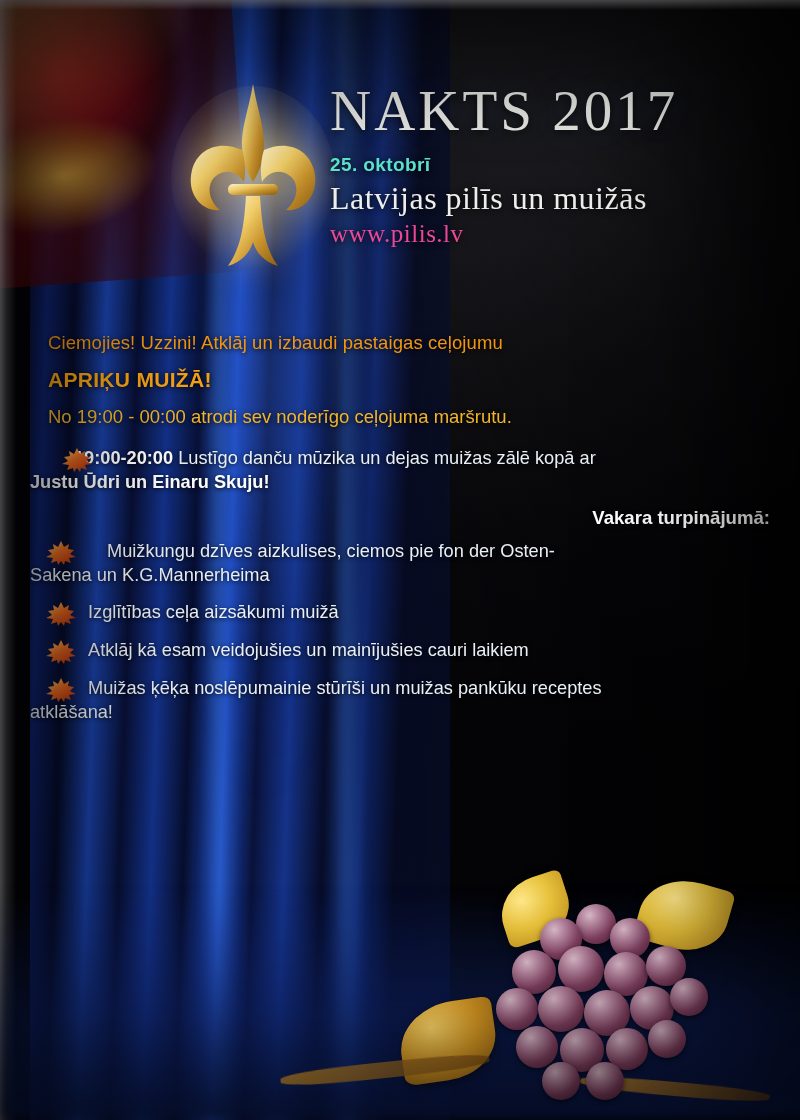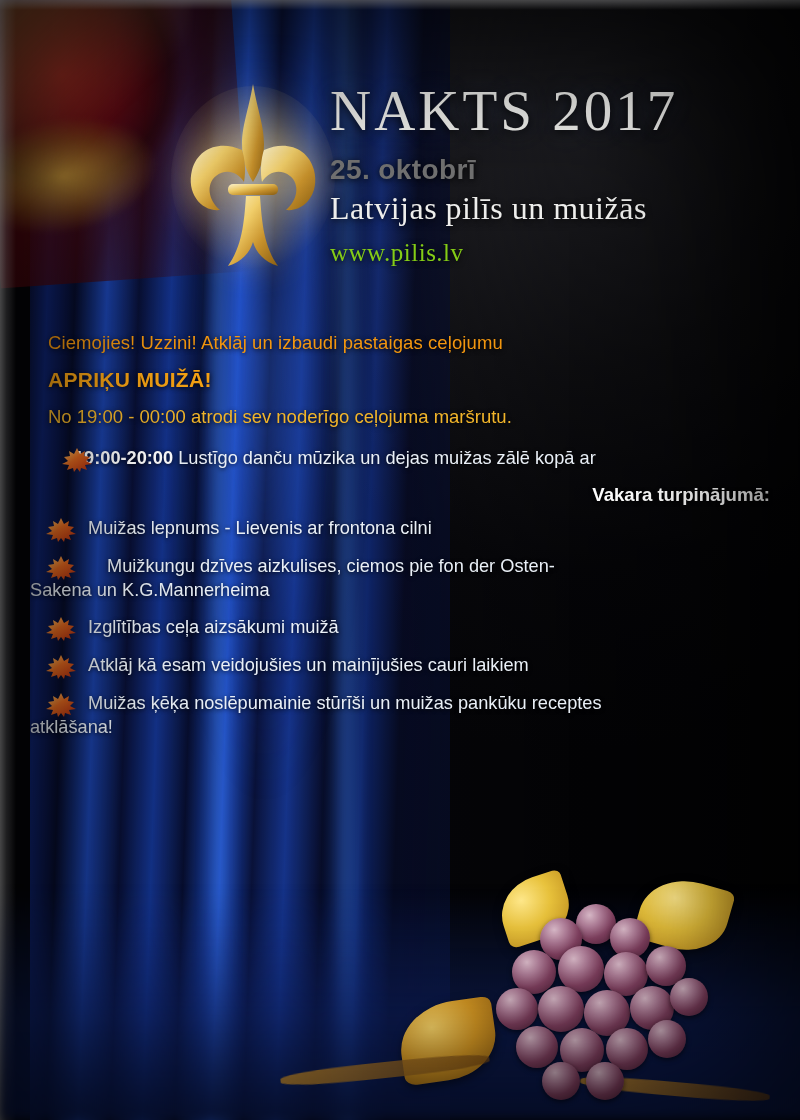--- a/index.html
+++ b/index.html
@@ -146,38 +146,38 @@
     letter-spacing: 3px;
     line-height: 1.02;
     text-shadow: 0 2px 10px rgba(0,0,0,0.9), 0 0 26px rgba(120,160,255,0.22);
     white-space: nowrap;
   }
   .title-line.l2 { margin-top: 4px; }
   .date {
     margin-top: 14px;
     font-family: "Liberation Sans", sans-serif;
     font-weight: bold;
-    font-size: 28px;
-    color: #737373;
+    font-size: 19px;
+    color: #5eead4;
     letter-spacing: 0.4px;
     text-shadow: 0 1px 6px rgba(0,0,0,0.9);
   }
   .subtitle {
     margin-top: 4px;
     font-family: "Liberation Serif", serif;
     font-size: 32px;
     color: #f0f0ee;
     letter-spacing: 0.5px;
     text-shadow: 0 1px 6px rgba(0,0,0,0.9);
   }
   .site {
-    margin-top: 12px;
+    margin-top: 3px;
     font-family: "Liberation Serif", serif;
     font-size: 25px;
-    color: #84cc16;
+    color: #ec4899;
     letter-spacing: 0.5px;
     text-shadow: 0 1px 6px rgba(0,0,0,0.9);
   }
 
   
   .intro {
     position: absolute;
     left: 48px;
     top: 332px;
     width: 700px;
@@ -359,32 +359,27 @@
                 <stop offset="45%" stop-color="#e0671f"></stop>
                 <stop offset="100%" stop-color="#a3240d"></stop>
               </linearGradient>
             </defs>
             <path d="M17 2 l3 6 5-3 -1 5 6 1 -4 4 6 3 -7 1 2 5 -6-2 -1 4 -3-4 -3 4 -1-4 -6 2 2-5 -7-1 6-3 -4-4 6-1 -1-5 5 3 z" fill="url(#lf1)"></path>
           </svg>
       </span>
       <div class="itxt">
         <b>19:00-20:00</b><span> Lustīgo danču mūzika un dejas muižas zālē kopā ar</span>
       </div>
+      <div class="itxt cont">
+        <b>Justu Ūdri un Einaru Skuju!</b>
+      </div>
     </div>
 
     <div class="center-head">Vakara turpinājumā:</div>
 
-    <div class="item i2">
-      <span class="leaf leaf-2">
-        <svg viewBox="0 0 34 26" width="34" height="26">
-            <path d="M17 2 l3 6 5-3 -1 5 6 1 -4 4 6 3 -7 1 2 5 -6-2 -1 4 -3-4 -3 4 -1-4 -6 2 2-5 -7-1 6-3 -4-4 6-1 -1-5 5 3 z" fill="url(#lf1)"></path>
-          </svg>
-      </span>
-      <div class="itxt">Muižas lepnums - Lievenis ar frontona cilni</div>
-    </div>
 
     <div class="item i3">
       <span class="leaf leaf-3">
         <svg viewBox="0 0 34 26" width="34" height="26">
             <path d="M17 2 l3 6 5-3 -1 5 6 1 -4 4 6 3 -7 1 2 5 -6-2 -1 4 -3-4 -3 4 -1-4 -6 2 2-5 -7-1 6-3 -4-4 6-1 -1-5 5 3 z" fill="url(#lf1)"></path>
           </svg>
       </span>
       <div class="itxt">Muižkungu dzīves aizkulises, ciemos pie fon der Osten-</div>
       <div class="itxt cont">Sakena un K.G.Mannerheima</div>
     </div>

